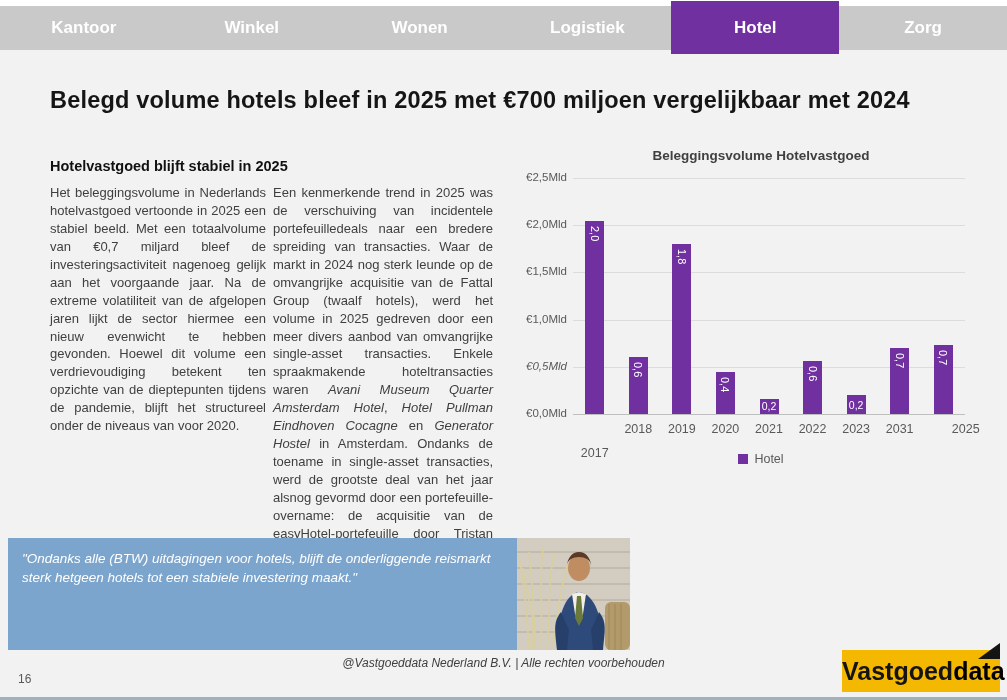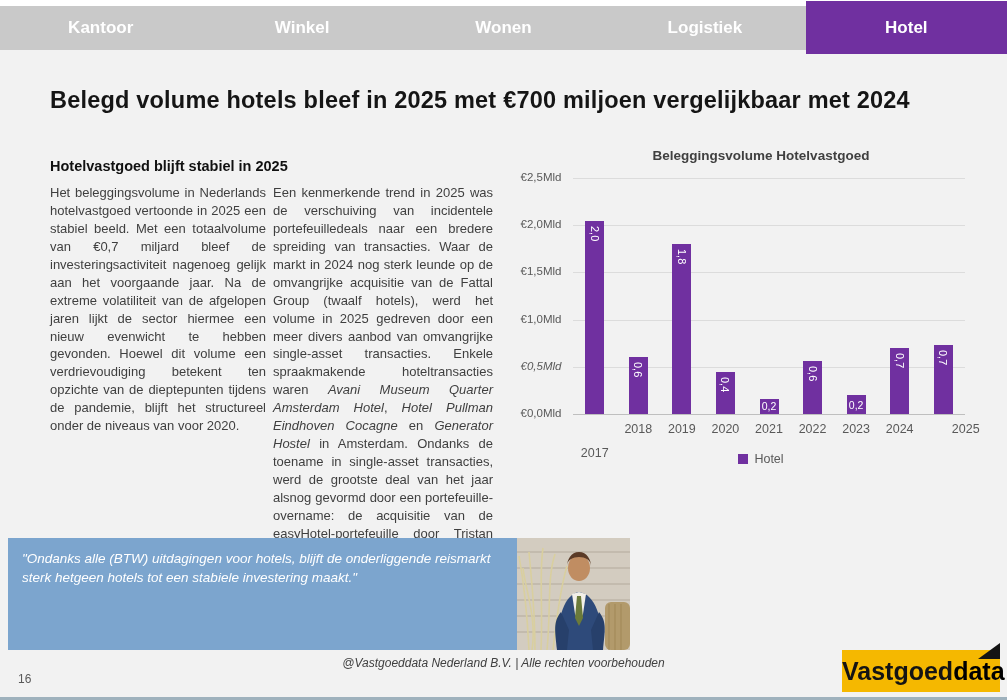--- a/index.html
+++ b/index.html
@@ -25,21 +25,21 @@
   .col{position:absolute;top:184px;font-size:13px;line-height:1.38;color:#3f3f3f;text-align:justify;}
   .col-left{left:50px;width:216px;}
   .col-mid{left:273px;width:220px;}
   .col p{margin:0 0 15px 0;}
   
   .chart{position:absolute;left:515px;top:140px;width:492px;height:352px;}
   .chart-title{position:absolute;left:0;top:8px;width:100%;text-align:center;
        font-size:13.5px;font-weight:bold;color:#404040;}
   .gridline{position:absolute;height:1px;background:#dcdcdc;left:58px;width:392px;}
   .gridline.base{background:#bfbfbf;}
-  .ytick{position:absolute;left:0;width:52px;text-align:center;font-size:11.5px;color:#595959;}
+  .ytick{position:absolute;left:0;width:52px;text-align:right;font-size:11.5px;color:#595959;}
   .bar{position:absolute;background:#7030a0;}
   .bar-label-v{position:absolute;color:#fff;font-size:11px;left:50%;top:5px;
        transform:translateX(-50%);writing-mode:vertical-rl;}
   .bar-label-h{position:absolute;color:#fff;font-size:10.5px;left:50%;top:50%;
        transform:translate(-50%,-50%);}
   .xtick{position:absolute;text-align:center;font-size:12.5px;color:#595959;top:282px;}
   .legend{position:absolute;left:0;top:312px;width:100%;display:flex;
        justify-content:center;align-items:center;gap:6px;font-size:12.5px;color:#595959;}
   .legend-swatch{width:10px;height:10px;display:inline-block;}
   
@@ -64,20 +64,21 @@
 </head>
 <body>
 
 <div class="topstrip"></div>
 <nav class="nav">
     <div class="tab">Kantoor</div>
     <div class="tab">Winkel</div>
     <div class="tab">Wonen</div>
     <div class="tab">Logistiek</div>
     <div class="tab active">Hotel</div>
+    <div class="tab">Zorg</div>
   </nav>
 
 <h1 class="page-title">Belegd volume hotels bleef in 2025 met €700 miljoen vergelijkbaar met 2024</h1>
 
 <div class="subheading">Hotelvastgoed blijft stabiel in 2025</div>
 
 <div class="col col-left">
     <p>Het beleggingsvolume in Nederlands hotelvastgoed vertoonde in 2025 een stabiel beeld. Met een totaalvolume van €0,7 miljard bleef de investeringsactiviteit nagenoeg gelijk aan het voorgaande jaar. Na de extreme volatiliteit van de afgelopen jaren lijkt de sector hiermee een nieuw evenwicht te hebben gevonden. Hoewel dit volume een verdrievoudiging betekent ten opzichte van de dieptepunten tijdens de pandemie, blijft het structureel onder de niveaus van voor 2020.</p>
   </div>
 <div class="col col-mid">
@@ -123,21 +124,21 @@
         <div class="bar-label-v">0,6</div>
       </div>
       <div class="xtick" style="left: 275.778px; width: 43.5556px;">2022</div>
       <div class="bar" style="left: 331.611px; top: 255.12px; width: 19px; height: 18.88px; background: rgb(112, 48, 160);">
         <div class="bar-label-h">0,2</div>
       </div>
       <div class="xtick" style="left: 319.333px; width: 43.5556px;">2023</div>
       <div class="bar" style="left: 375.167px; top: 207.92px; width: 19px; height: 66.08px; background: rgb(112, 48, 160);">
         <div class="bar-label-v">0,7</div>
       </div>
-      <div class="xtick" style="left: 362.889px; width: 43.5556px;">2024</div>
+      <div class="xtick" style="left: 362.889px; width: 43.5556px;">2031</div>
       <div class="bar" style="left: 418.722px; top: 205.088px; width: 19px; height: 68.912px; background: rgb(112, 48, 160);">
         <div class="bar-label-v">0,7</div>
       </div>
       <div class="xtick" style="left: 429px; width: 43.5556px;">2025</div>
     </div>
   <div class="legend" id="legend">
       <span class="legend-swatch" style="background: rgb(112, 48, 160);"></span>
       <span>Hotel</span>
     </div>
 </section>

